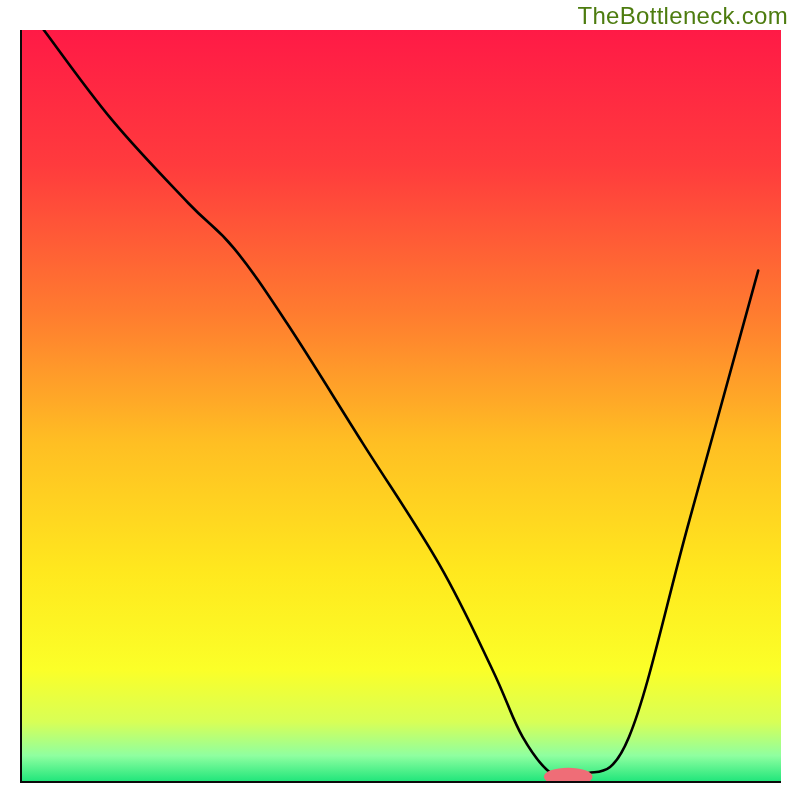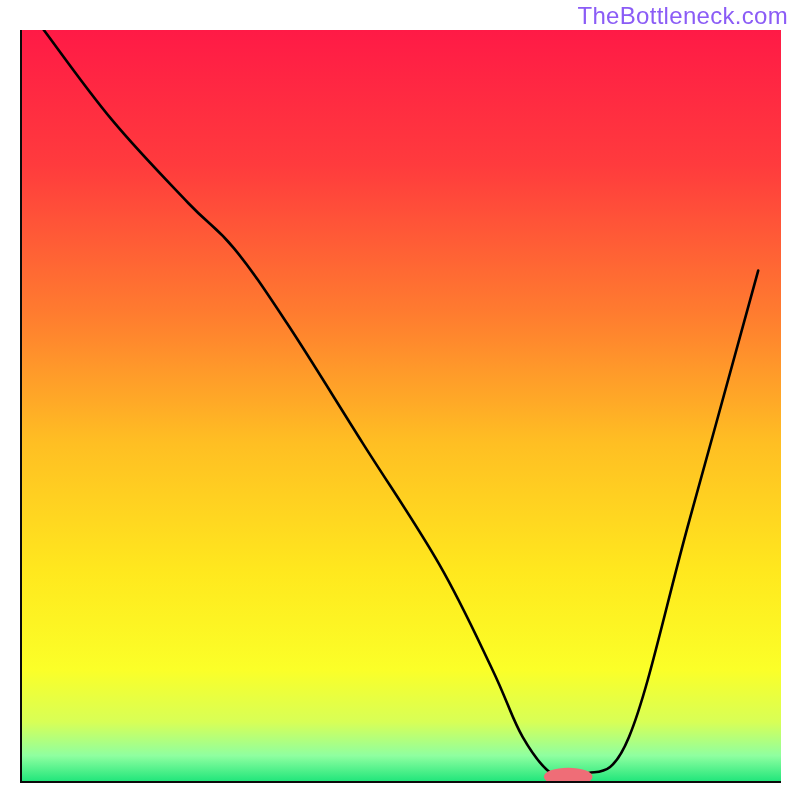--- a/index.html
+++ b/index.html
@@ -13,21 +13,21 @@
   }
   .plot-wrapper {
     position: relative;
     width: 800px;
     height: 800px;
   }
   .watermark {
     position: absolute;
     top: 2px;
     right: 12px;
-    color: #8b5cf6;
+    color: #4d7c0f;
     font-size: 24px;
     font-weight: 500;
     z-index: 20;
     letter-spacing: 0.3px;
   }
   svg.chart {
     position: absolute;
     top: 0;
     left: 0;
   }

